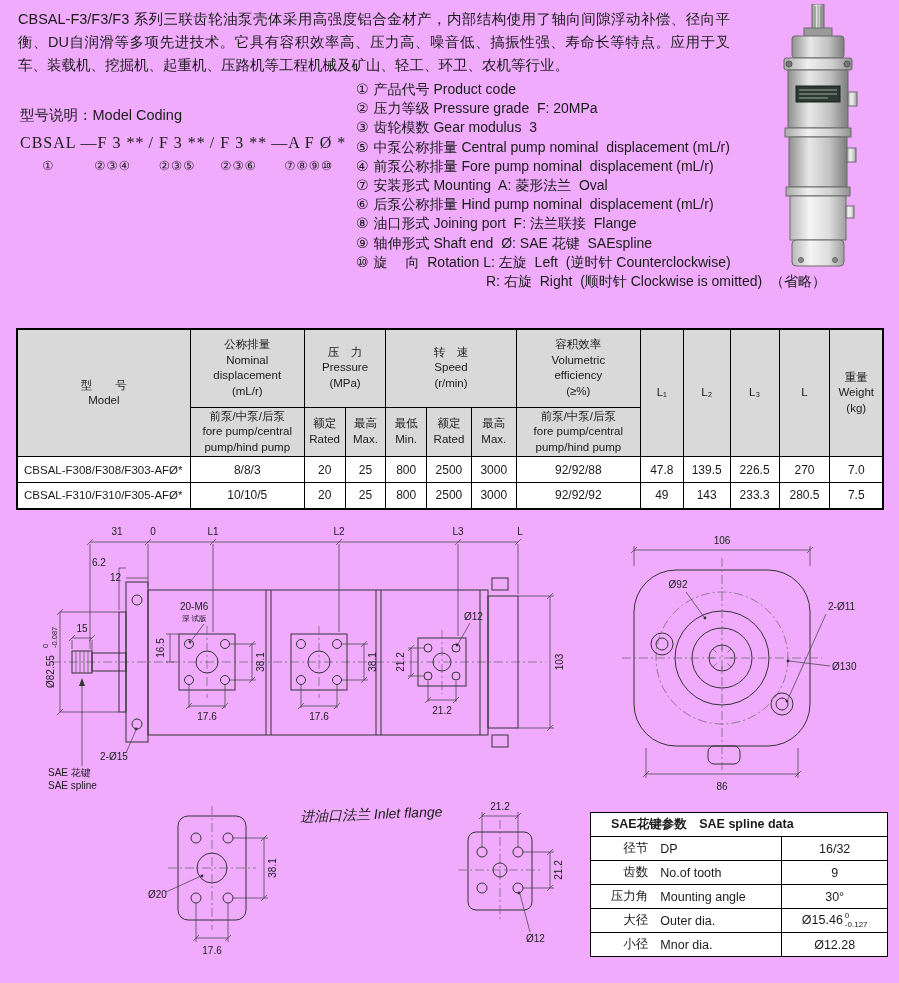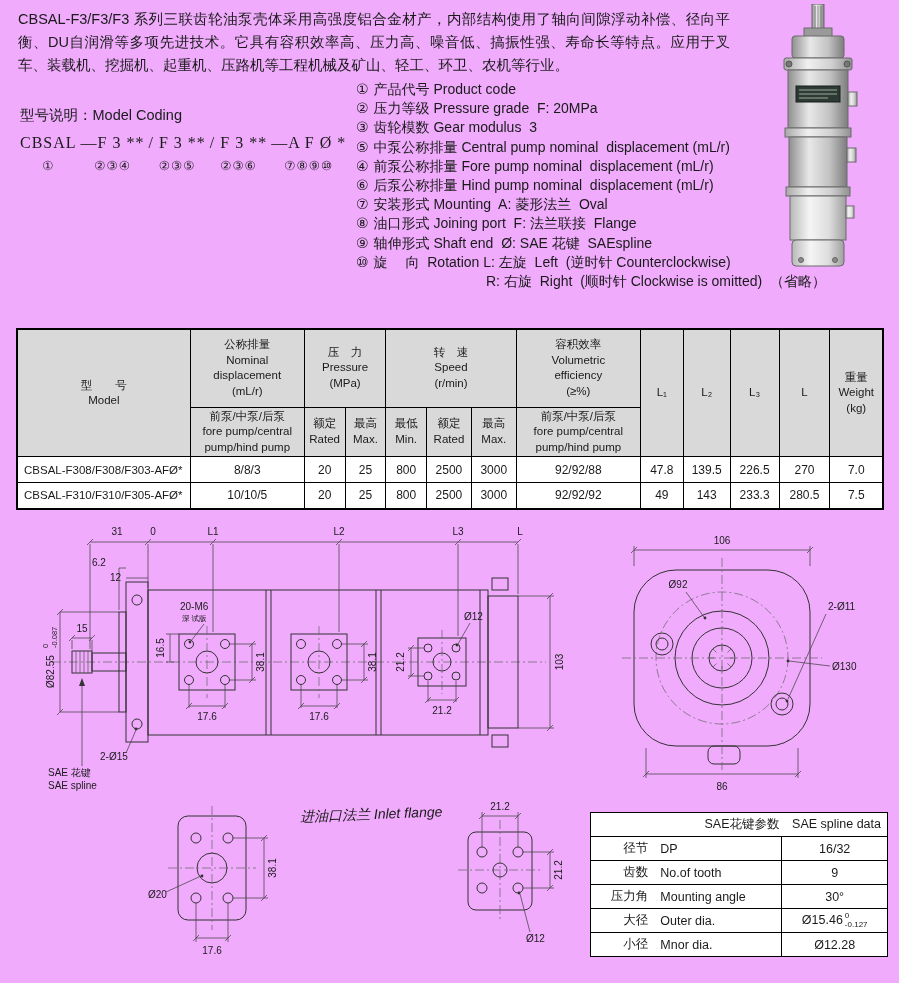--- a/index.html
+++ b/index.html
@@ -42,21 +42,21 @@
   svg.dr .dim { stroke:#444; stroke-width:0.75; }
   svg.dr .hatch { stroke:#555; stroke-width:0.7; }
   svg.dr text { fill:#1a1a1a; stroke:none; font-size:10px; font-family:"Liberation Sans","DejaVu Sans",sans-serif; }
   svg.dr text.sm { font-size:7.5px; }
   svg.dr .dot { fill:#333; stroke:none; }
   svg.dr .arr { fill:#333; stroke:none; }
 
   
   .spline-table { position:absolute; left:590px; top:812px; width:298px; border-collapse:collapse; font-size:12.5px; }
   .spline-table th, .spline-table td { border:1px solid #000; height:24px; padding:1px 6px; background:#fff; }
-  .spline-table th { font-weight:normal; text-align:right;padding-left:20px; }
+  .spline-table th { font-weight:bold; text-align:left;padding-left:20px; }
   .spline-table td.cn { border-right:none; width:64px; text-align:right;padding-left:19px; }
   .spline-table td.en { border-left:none; width:128px; text-align:left; }
   .spline-table td.val { width:106px; text-align:center; }
   .tolstack { display:inline-block; vertical-align:-2px; margin-left:2px; font-size:8px; line-height:1.05; text-align:left; }
   .tolstack span { display:block; }
 </style>
 </head>
 <body>
 
 <div class="page">
@@ -87,22 +87,22 @@
       <div class="nums">⑦⑧⑨⑩</div>
     </div>
   </div>
 
   <ul class="coding-items">
     <li><span class="num">①</span><span class="txt">产品代号 Product code</span></li>
     <li><span class="num">②</span><span class="txt">压力等级 Pressure grade  F: 20MPa</span></li>
     <li><span class="num">③</span><span class="txt">齿轮模数 Gear modulus  3</span></li>
     <li><span class="num">⑤</span><span class="txt">中泵公称排量 Central pump nominal  displacement (mL/r)</span></li>
     <li><span class="num">④</span><span class="txt">前泵公称排量 Fore pump nominal  displacement (mL/r)</span></li>
+    <li><span class="num">⑦</span><span class="txt">安装形式 Mounting  A: 菱形法兰  Oval</span></li>
     <li><span class="num">⑥</span><span class="txt">后泵公称排量 Hind pump nominal  displacement (mL/r)</span></li>
-    <li><span class="num">⑦</span><span class="txt">安装形式 Mounting  A: 菱形法兰  Oval</span></li>
     <li><span class="num">⑧</span><span class="txt">油口形式 Joining port  F: 法兰联接  Flange</span></li>
     <li><span class="num">⑨</span><span class="txt">轴伸形式 Shaft end  Ø: SAE 花键  SAEspline</span></li>
     <li><span class="num">⑩</span><span class="txt">旋　 向  Rotation L: 左旋  Left  (逆时针 Counterclockwise)</span></li>
     <li class="cont"><span class="txt">R: 右旋  Right  (顺时针 Clockwise is omitted)  （省略）</span></li>
   </ul>
 
   <svg class="photo" width="142" height="270" viewBox="0 0 142 270">
     <defs>
       <linearGradient id="gm" x1="0" y1="0" x2="1" y2="0">
         <stop offset="0" stop-color="#8f8f8f"></stop>

